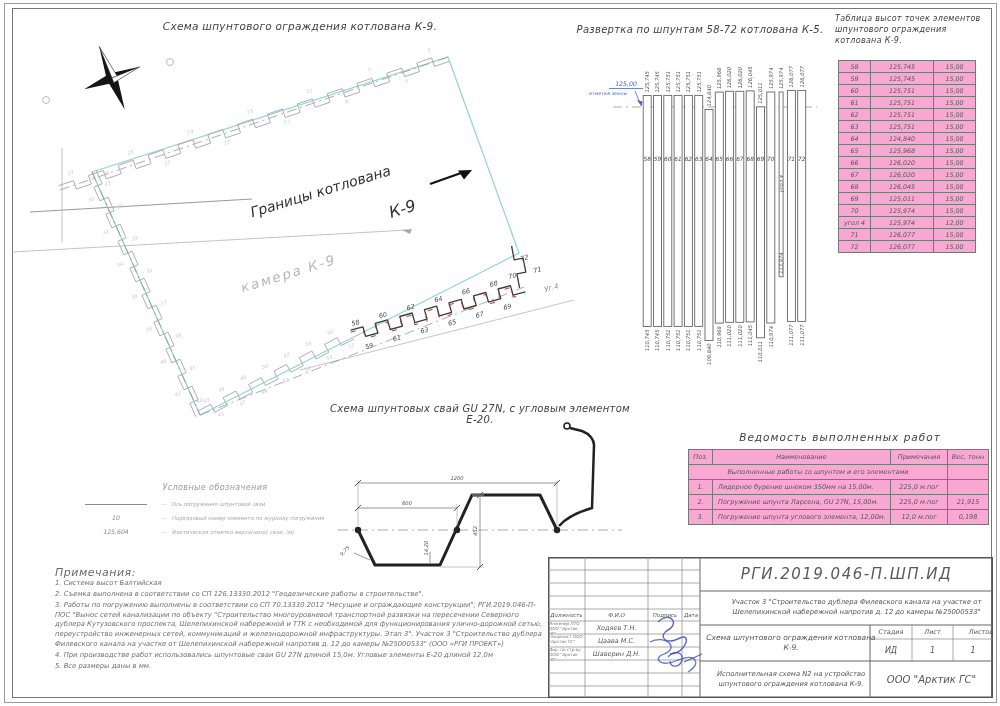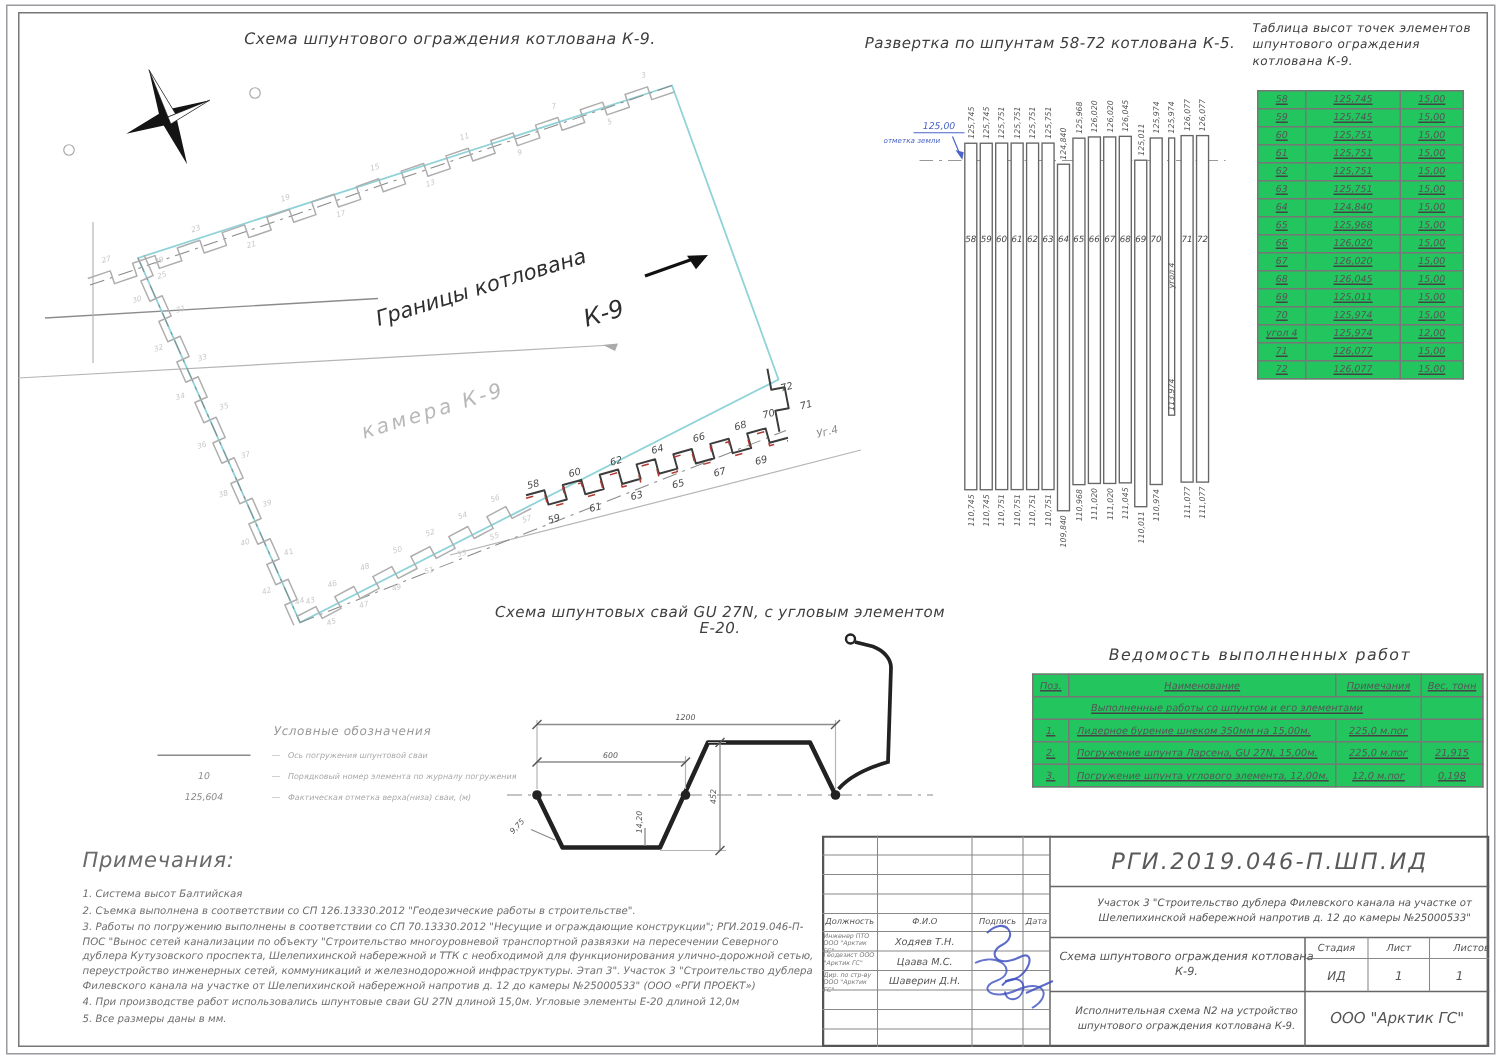--- a/index.html
+++ b/index.html
@@ -29,35 +29,35 @@
   .survey-pt{fill:none;stroke:#aaa;stroke-width:.8;}
   .gnd{stroke:#999;stroke-width:.8;stroke-dasharray:9 4 2 4;}
   .bar{fill:#fff;stroke:#666;stroke-width:.9;}
   .rl{font-size:5.2px;fill:#555;}
   .num{font-size:5.8px;fill:#444;text-anchor:middle;}
   .blue{font-size:6.2px;fill:#4a63c8;text-anchor:middle;}
   .blue.s{font-size:4.8px;text-anchor:start;}
   .bluel{stroke:#4a63c8;stroke-width:.8;fill:none;}
   .arr{stroke:#111;stroke-width:2.2;}
   
-  table.dtable{border-collapse:collapse;table-layout:fixed;background:#22c55e;text-decoration:underline;}
+  table.dtable{border-collapse:collapse;table-layout:fixed;background:#f9a8d4;}
   table.dtable td{border:1px solid #777;font-style:italic;color:#555;text-align:center;
                   padding:0 2px;overflow:hidden;white-space:nowrap;}
   #heights-table td{font-size:6.3px;height:11px;}
   #works-table td{font-size:6.5px;height:14px;}
   #works-table td.nm{text-align:left;padding-left:5px;}
   
   .legend-title{font-size:8px;color:#9a9a9a;text-align:center;margin-bottom:8px;letter-spacing:.4px;}
   .legend-row{display:flex;align-items:center;margin-bottom:7px;color:#a8a8a8;}
   .legend-sym{width:80px;text-align:center;font-size:6.2px;color:#8a8a8a;flex:none;}
   .legend-dash{width:16px;text-align:center;font-size:6px;flex:none;}
   .legend-txt{font-size:5.3px;}
   .sym-line{display:inline-block;width:62px;border-top:1px solid #8a8a8a;vertical-align:middle;}
   
-  .notes-title{font-size:14px;color:#6a6a6a;margin-bottom:10px;letter-spacing:.5px;}
+  .notes-title{font-size:11px;color:#6a6a6a;margin-bottom:0;letter-spacing:.5px;}
   .note-line{font-size:6.8px;color:#6f6f6f;line-height:1.45;margin-bottom:1px;}
   
   .tb{position:absolute;left:548px;top:557px;width:445px;height:170px;padding-left:25px;}
   .tb .cell{position:absolute;display:flex;align-items:center;justify-content:center;
             text-align:center;color:#555;}
   .tb .doc-code{font-size:15px;letter-spacing:1.5px;color:#5a5a5a;}
   .tb .proj{font-size:6.8px;line-height:1.4;padding:0 10px;}
   .tb .dname{font-size:7.5px;line-height:1.4;padding:0 6px;}
   .tb .sname{font-size:6.8px;line-height:1.4;padding:0 6px;}
   .tb .comp{font-size:10px;}
@@ -397,21 +397,21 @@
         </tr>
         <tr>
           <td>3.</td>
           <td class="nm">Погружение шпунта углового элемента, 12,00м.</td>
           <td>12,0  м.пог</td>
           <td>0,198</td>
         </tr>
       </tbody>
   </table>
 
-  <div class="abs" style="left:96px;top:483px;width:278px;">
+  <div class="abs" style="left:76px;top:483px;width:278px;">
     <div class="legend-title">Условные обозначения</div>
     <div id="legend-items">
         <div class="legend-row">
           <span class="legend-sym"><span class="sym-line"></span></span>
           <span class="legend-dash">—</span>
           <span class="legend-txt">Ось погружения шпунтовой сваи</span>
         </div>
         <div class="legend-row">
           <span class="legend-sym">10</span>
           <span class="legend-dash">—</span>

